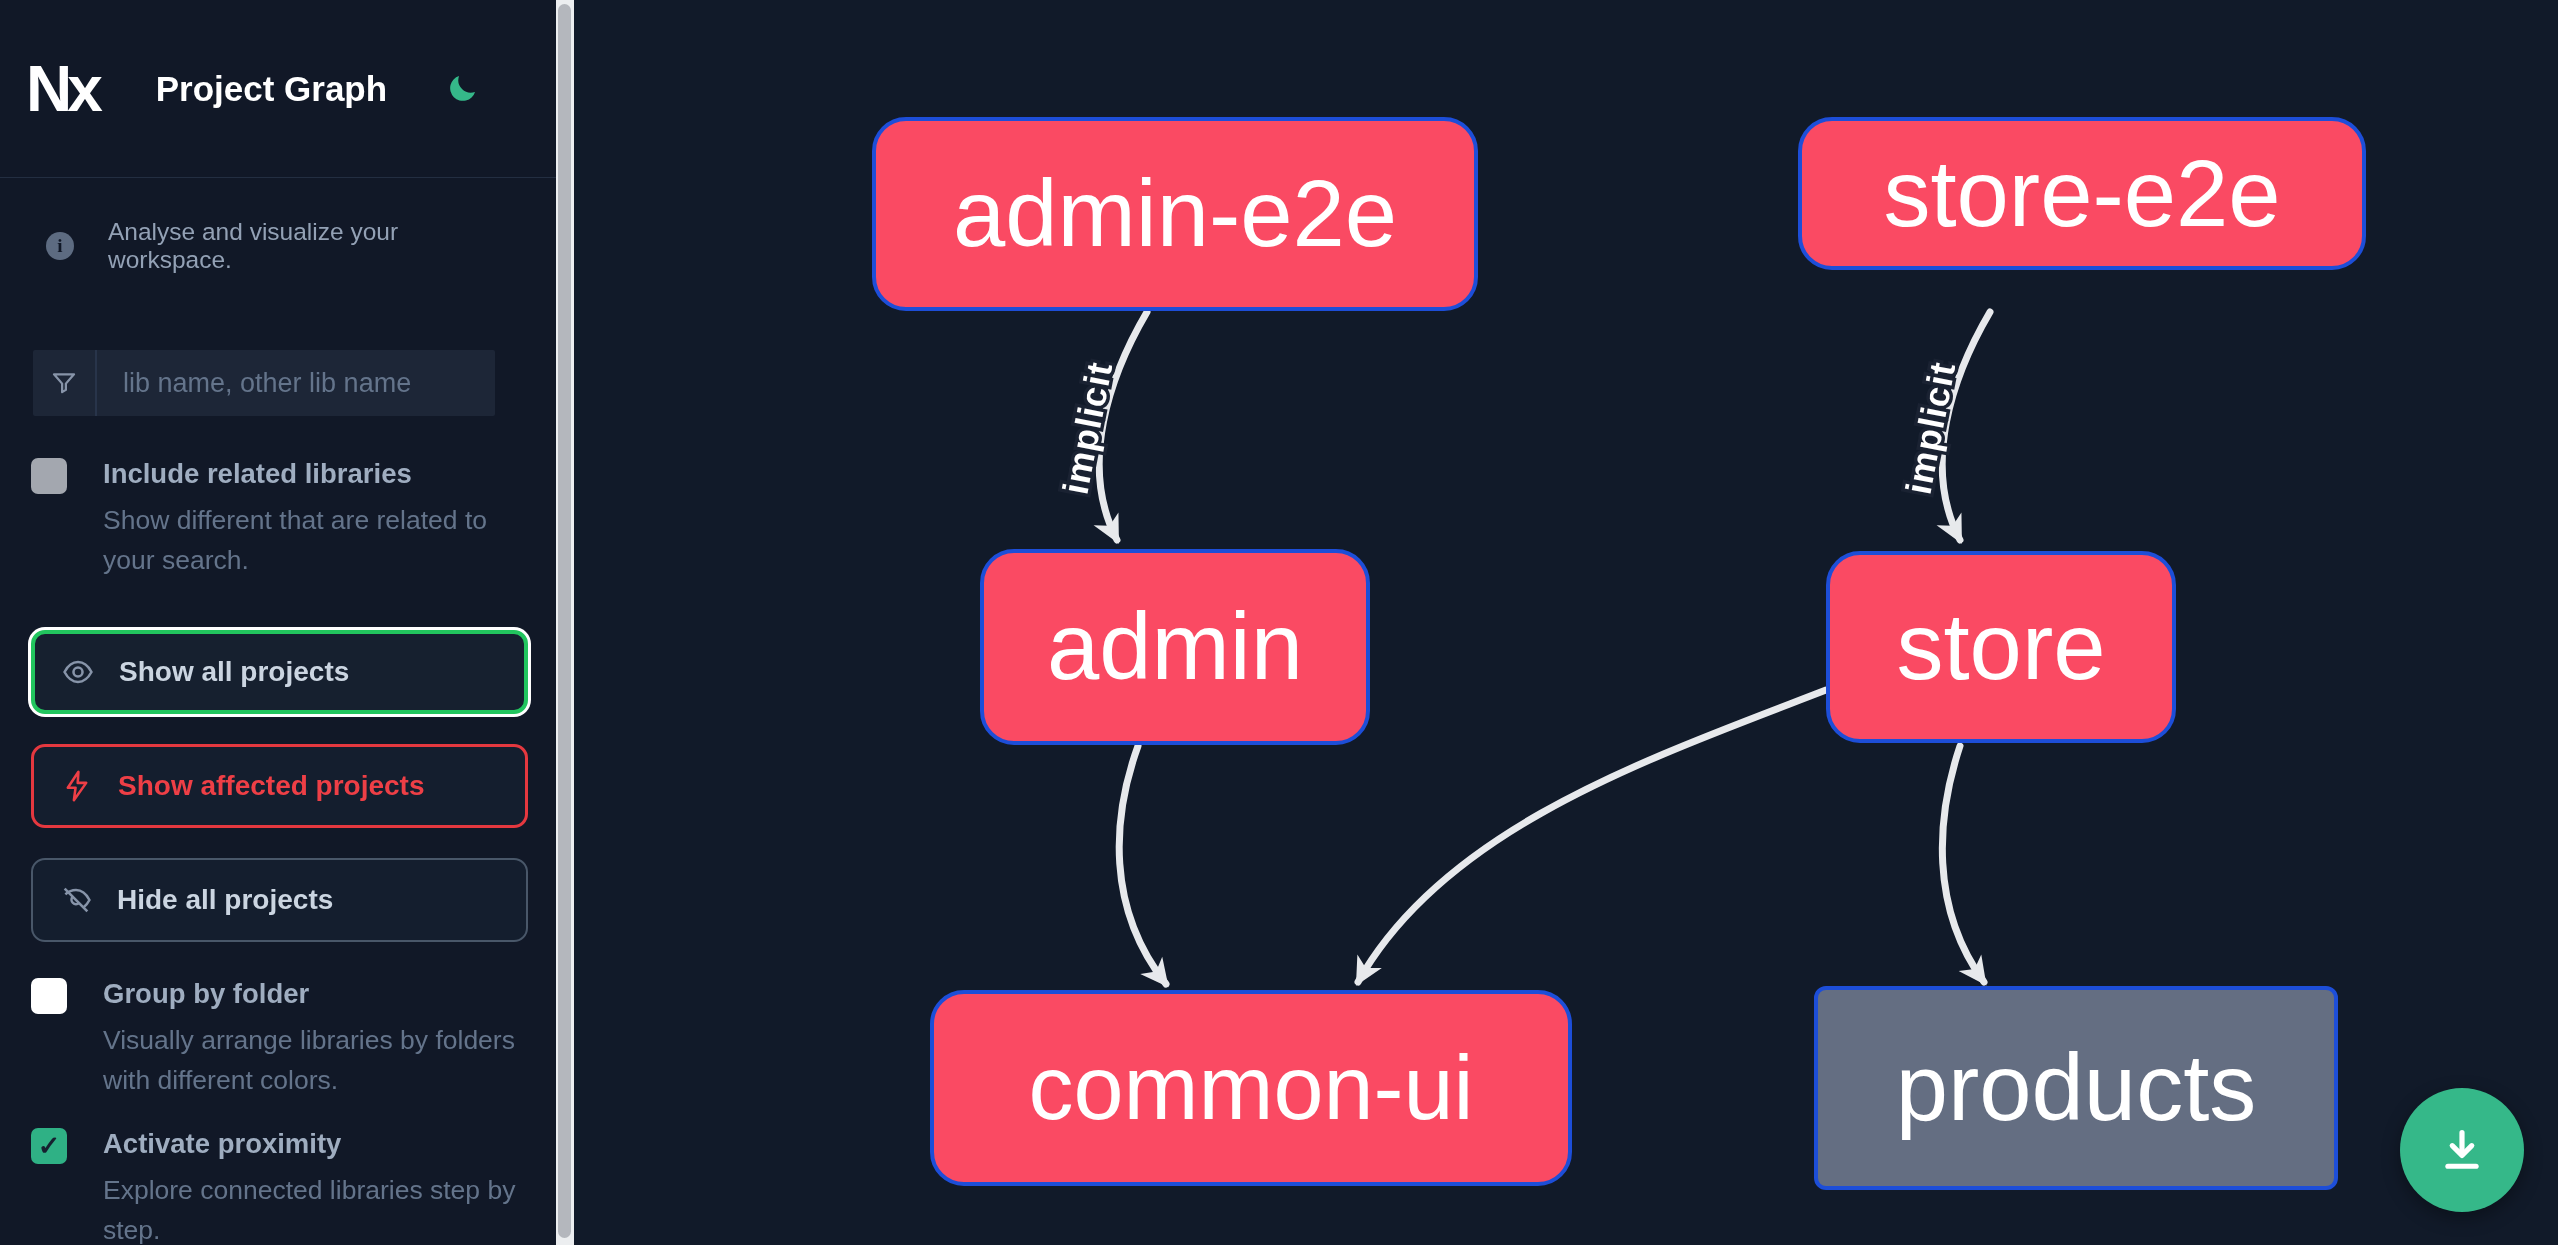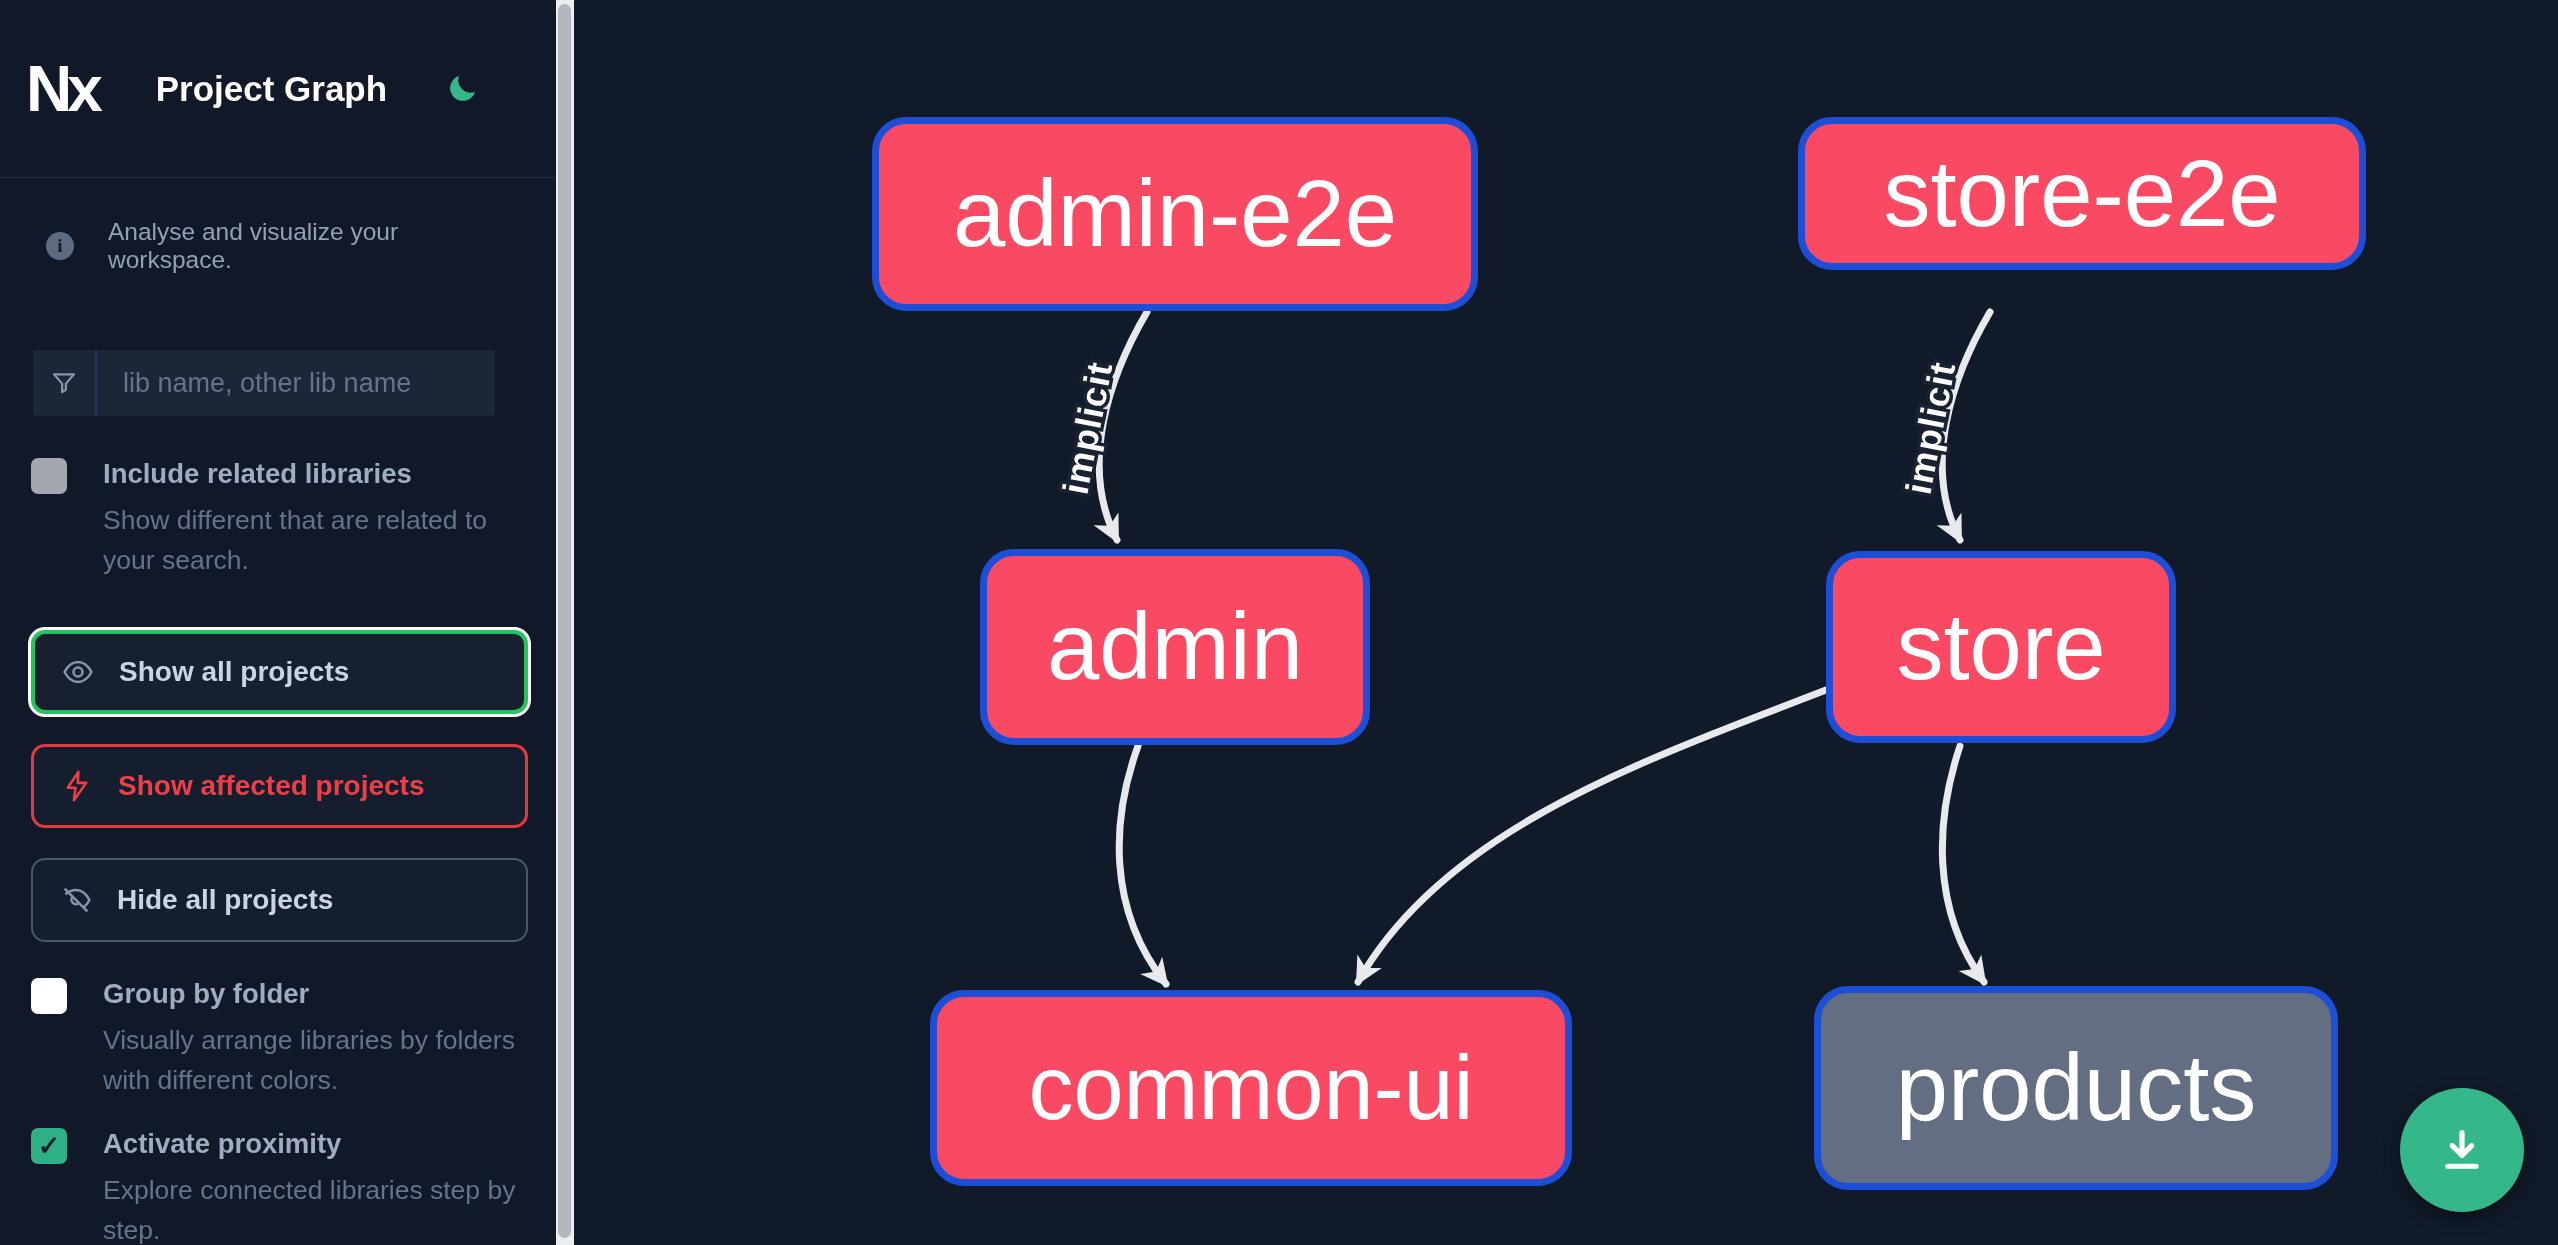--- a/index.html
+++ b/index.html
@@ -9,25 +9,25 @@
     background:#111827;
     font-family:"Liberation Sans", sans-serif;
   }
 
   
   .canvas { position:absolute; inset:0; background:#111a29; }
   .edges-svg { position:absolute; inset:0; }
 
   .node {
     position:absolute; display:flex; align-items:center; justify-content:center;
-    background:#fa4a63; border:7px solid #1d4ed8; border-radius:34px;
+    background:#fa4a63; border:4px solid #1d4ed8; border-radius:34px;
     color:#ffffff; font-size:94px; font-weight:400; letter-spacing:0;
     cursor:pointer; white-space:nowrap;
   }
-  .node.gray { background:#646e82; }
+  .node.gray { background:#646e82;border-radius:12px; }
   #node-admin-e2e { left:872px;  top:117px; width:606px; height:194px; }
   #node-store-e2e { left:1798px; top:117px; width:568px; height:153px; }
   #node-admin     { left:980px;  top:549px; width:390px; height:196px; }
   #node-store     { left:1826px; top:551px; width:350px; height:192px; }
   #node-common-ui { left:930px;  top:990px; width:642px; height:196px; font-size:90px; }
   #node-products  { left:1814px; top:986px; width:524px; height:204px; }
 
   .edge-label {
     position:absolute; color:#ffffff; font-size:36px; font-weight:700;
     letter-spacing:1px; white-space:nowrap;

